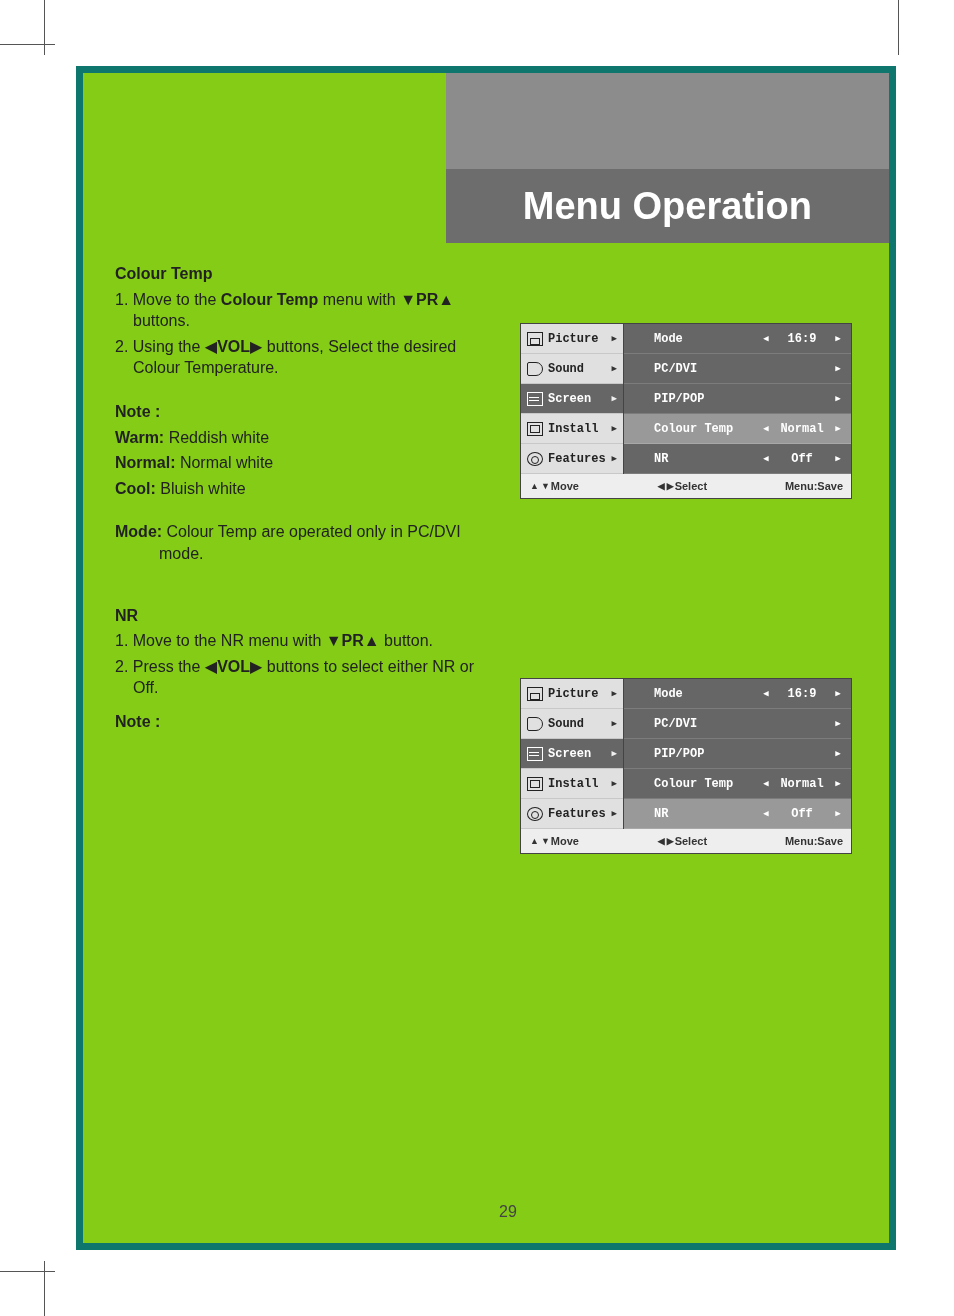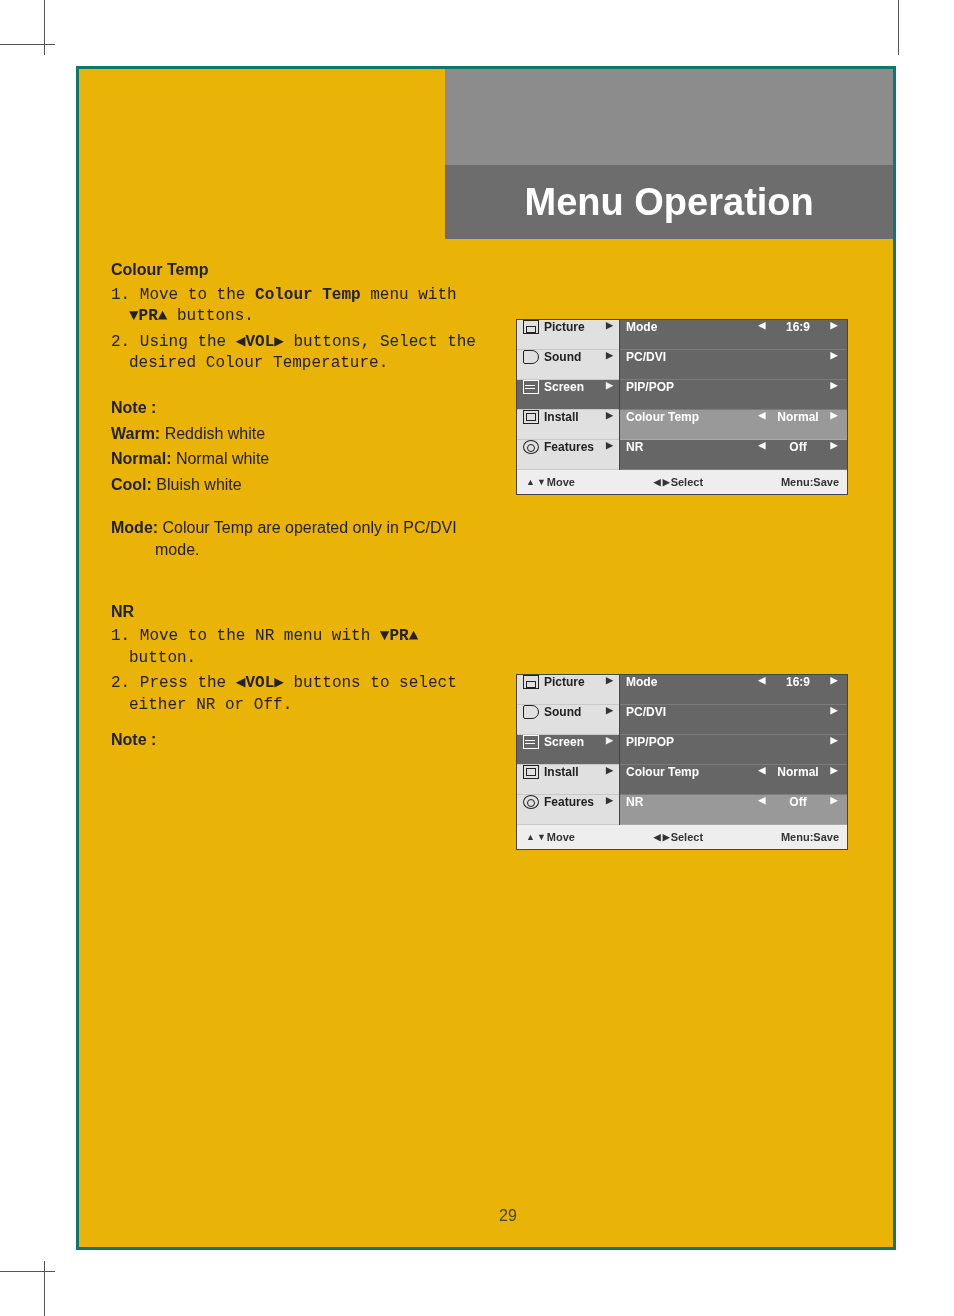--- a/index.html
+++ b/index.html
@@ -16,22 +16,22 @@
   .crop.v{width:1px;height:55px;}
   .crop.tl-h{left:0;top:44px;}
   .crop.tl-v{left:44px;top:0;}
   .crop.bl-h{left:0;bottom:44px;}
   .crop.bl-v{left:44px;bottom:0;}
   .crop.tr-v{right:55px;top:0;}
 
   .sheet{
     position:absolute;
     left:76px;top:66px;right:58px;bottom:66px;
-    border:3px solid #0f766e;
-    background:#eab308;
+    border:7px solid #0f766e;
+    background:#84cc16;
     box-sizing:border-box;
     overflow:hidden;
   }
   
   .band{
     position:absolute;
     top:0;right:0;
     width:55%;
     height:170px;
     background:#8c8c8c;
@@ -52,21 +52,21 @@
     left:32px;top:190px;right:32px;bottom:0;
   }
   .col-text{
     width:380px;
     font-size:16px;
     line-height:1.35;
   }
   .col-text p{margin:0 0 4px 0;}
   .col-text h3{font-size:16px;margin:0 0 4px 0;font-weight:700;}
   .col-text .sp{height:18px;}
-  .col-text .ind{padding-left:18px;text-indent:-18px;font-family:Liberation Mono, monospace;}
+  .col-text .ind{padding-left:18px;text-indent:-18px;}
   .col-text .ind2{padding-left:44px;text-indent:-44px;}
   .bold{font-weight:700;}
 
   .osd{
     position:absolute;
     width:330px;
     border:1px solid #444;
     background:#f0f0f0;
     font-size:12px;
     font-weight:600;
@@ -79,24 +79,25 @@
     background:#e0e0e0;
   }
   .osd-right{
     flex:1;
     background:#666;
     color:#fff;
     border-left:1px solid #444;
   }
   .osd-row{
     height:30px;
-    display:flex;align-items:flex-start;
+    display:flex;align-items:center;
     padding:0 6px;
     box-sizing:border-box;
     border-bottom:1px solid rgba(255,255,255,0.15);
+    font-family:Liberation Mono, monospace;
   }
   .osd-left .osd-row{border-bottom:1px solid #c8c8c8;}
   .osd-left .osd-row.sel{background:#666;color:#fff;}
   .osd-right .osd-row.lit{background:#999;}
   .osd-ico{
     width:16px;height:14px;
     display:inline-block;
     border:1px solid currentColor;
     margin-right:5px;
     position:relative;
@@ -104,21 +105,21 @@
   }
   .osd-ico.picture::after{content:"";position:absolute;left:2px;top:5px;width:8px;height:5px;border:1px solid currentColor;}
   .osd-ico.sound{border-radius:2px 7px 7px 2px;}
   .osd-ico.screen::after{content:"";position:absolute;left:1px;top:4px;width:10px;height:1px;background:currentColor;box-shadow:0 3px 0 currentColor;}
   .osd-ico.install::after{content:"";position:absolute;left:2px;top:2px;width:8px;height:6px;border:1px solid currentColor;}
   .osd-ico.features{border-radius:50%;}
   .osd-ico.features::after{content:"";position:absolute;left:3px;top:3px;width:6px;height:6px;border:1px solid currentColor;border-radius:50%;}
   .osd-left .arr,.osd-right .arrcell{font-size:9px;opacity:.9;}
   .osd-left .lbl{flex:1;}
   .osd-left .arr{width:10px;text-align:right;}
-  .rname{flex:1;}
+  .rname{flex:1;margin-left:24px;}
   .rarr-l{width:14px;text-align:center;font-size:9px;}
   .rval{width:58px;text-align:center;}
   .rarr-r{width:14px;text-align:center;font-size:9px;}
   .osd-foot{
     height:24px;
     background:#eee;
     display:flex;align-items:center;
     font-size:11px;
     font-weight:600;
     padding:0 8px;

